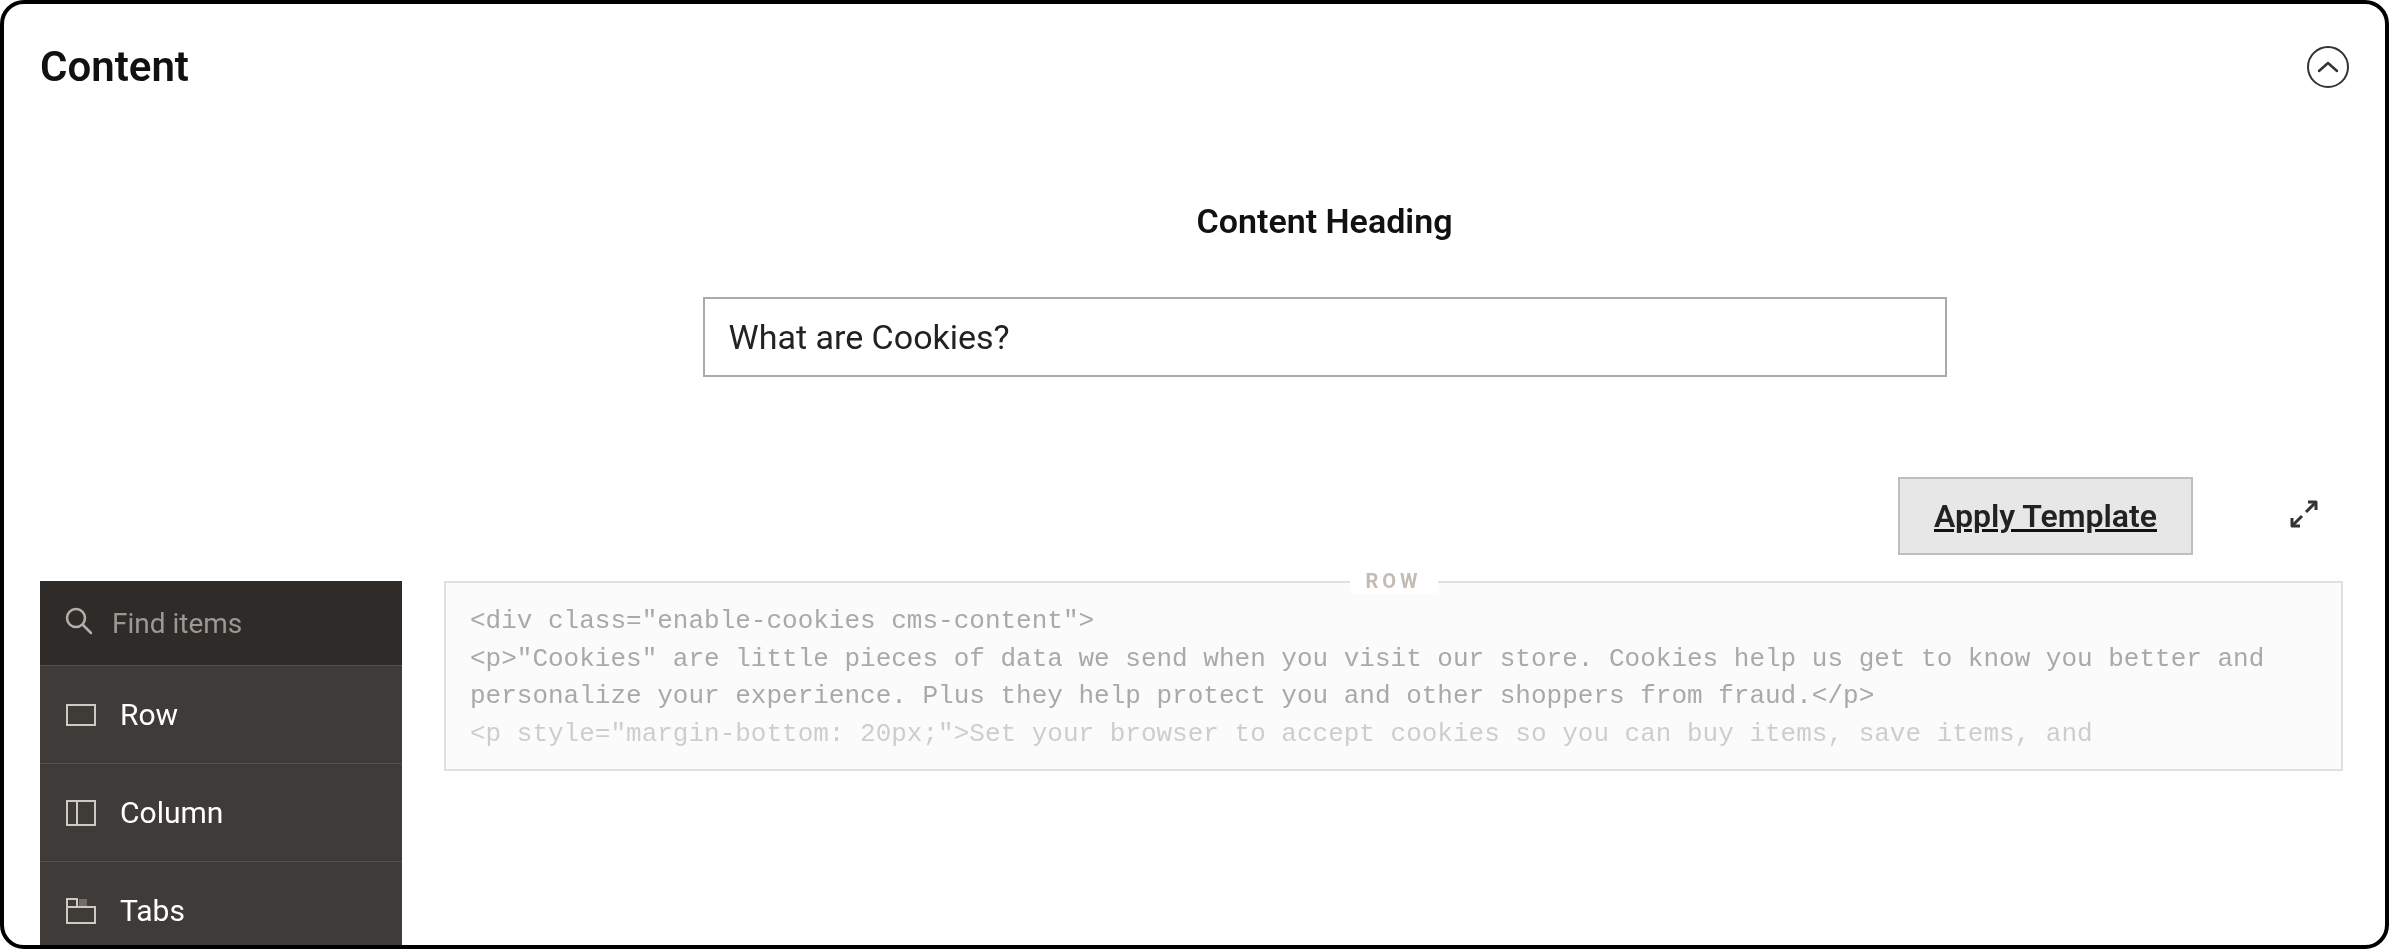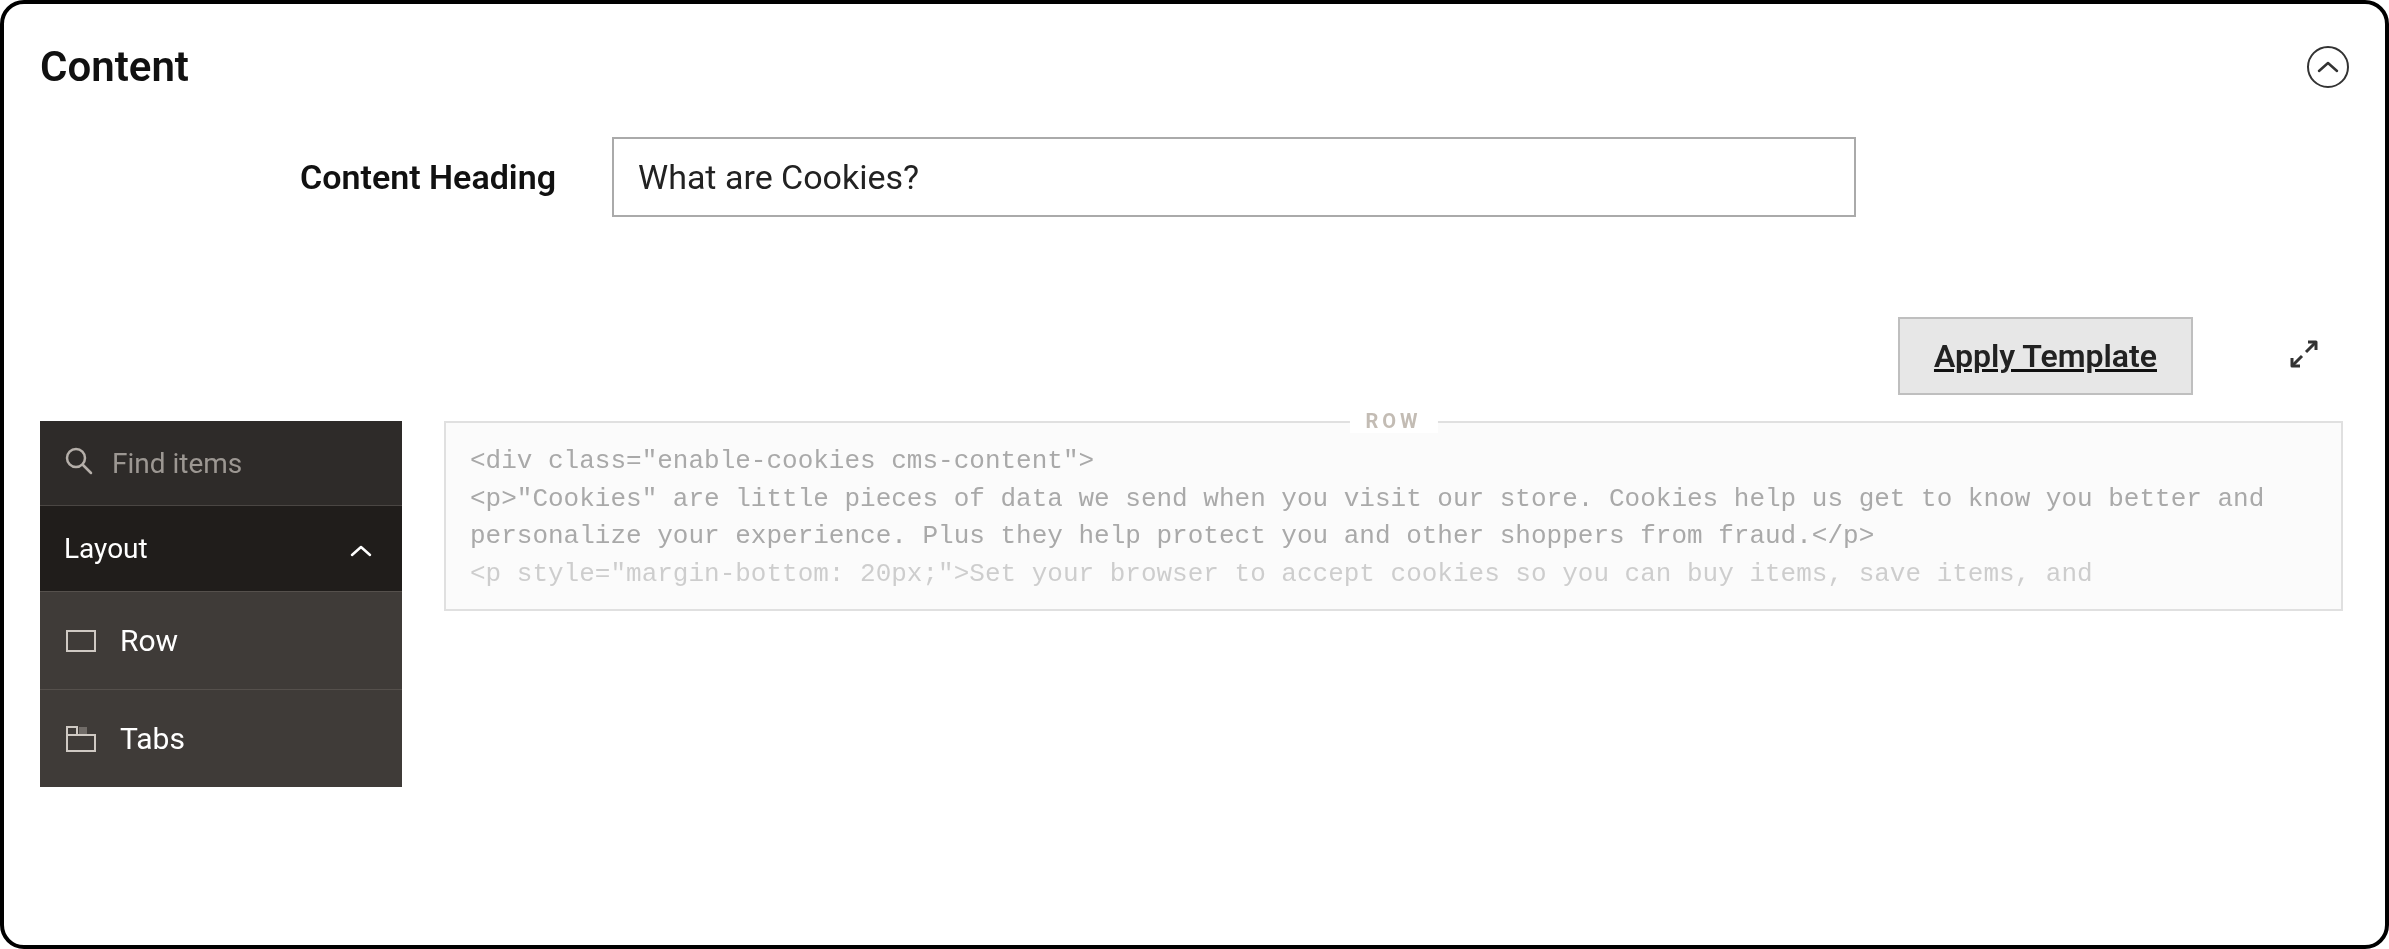--- a/index.html
+++ b/index.html
@@ -22,23 +22,24 @@
   .collapse-circle {
     width: 42px; height: 42px; border: 2.5px solid #333; border-radius: 50%;
     display: flex; align-items: center; justify-content: center;
     cursor: pointer;
   }
   .collapse-circle svg { display: block; }
 
   
   .form-row {
     display: flex; align-items: center;
-    margin-top: 46px;
+    margin-top: 110px;
     margin-left: 260px;
     gap: 56px;
+    flex-direction: column;
   }
   .form-label { font-size: 34px; font-weight: 600; color: #111; white-space: nowrap; }
   .text-input {
     width: 1244px; height: 80px;
     border: 2px solid #aaa; font-size: 34px;
     padding: 0 24px; color: #222;
     font-family: inherit;
   }
 
   
@@ -154,38 +155,39 @@
       <div class="sb-search">
         <span>
           <svg width="30" height="30" viewBox="0 0 30 30">
               <circle cx="12" cy="12" r="9" fill="none" stroke="#b5afa9" stroke-width="2.5"></circle>
               <line x1="19" y1="19" x2="27" y2="27" stroke="#b5afa9" stroke-width="2.5" stroke-linecap="round"></line>
             </svg>
         </span>
         <input type="text" placeholder="Find items" style="">
       </div>
 
-      <div class="sb-group-hdr">
-        <span>Layout</span>
-        <span>
-          <svg width="22" height="14" viewBox="0 0 22 14">
-              <polyline points="2,11 11,3 20,11" fill="none" stroke="#fff" stroke-width="2.5" stroke-linecap="round" stroke-linejoin="round"></polyline>
-            </svg>
-        </span>
-      </div>
 
       <div class="sb-item">
         <span class="ic-wrap">
           <svg width="30" height="22" viewBox="0 0 30 22">
               <rect x="1" y="1" width="28" height="20" fill="none" stroke="#cfc9c3" stroke-width="2"></rect>
             </svg>
         </span>
         <span>Row</span>
       </div>
 
+      <div class="sb-item">
+        <span class="ic-wrap">
+          <svg width="30" height="26" viewBox="0 0 30 26">
+              <rect x="1" y="1" width="28" height="24" fill="none" stroke="#cfc9c3" stroke-width="2"></rect>
+              <line x1="11" y1="1" x2="11" y2="25" stroke="#cfc9c3" stroke-width="2"></line>
+            </svg>
+        </span>
+        <span>Column</span>
+      </div>
 
       <div class="sb-item">
         <span class="ic-wrap">
           <svg width="30" height="26" viewBox="0 0 30 26">
             <rect x="1" y="9" width="28" height="16" fill="none" stroke="#cfc9c3" stroke-width="2"></rect>
             <rect x="1" y="1" width="10" height="8" fill="none" stroke="#cfc9c3" stroke-width="2"></rect>
             <rect x="13" y="1" width="8" height="8" fill="#cfc9c3" opacity="0.35"></rect>
           </svg>
         </span>
         <span>Tabs</span>

